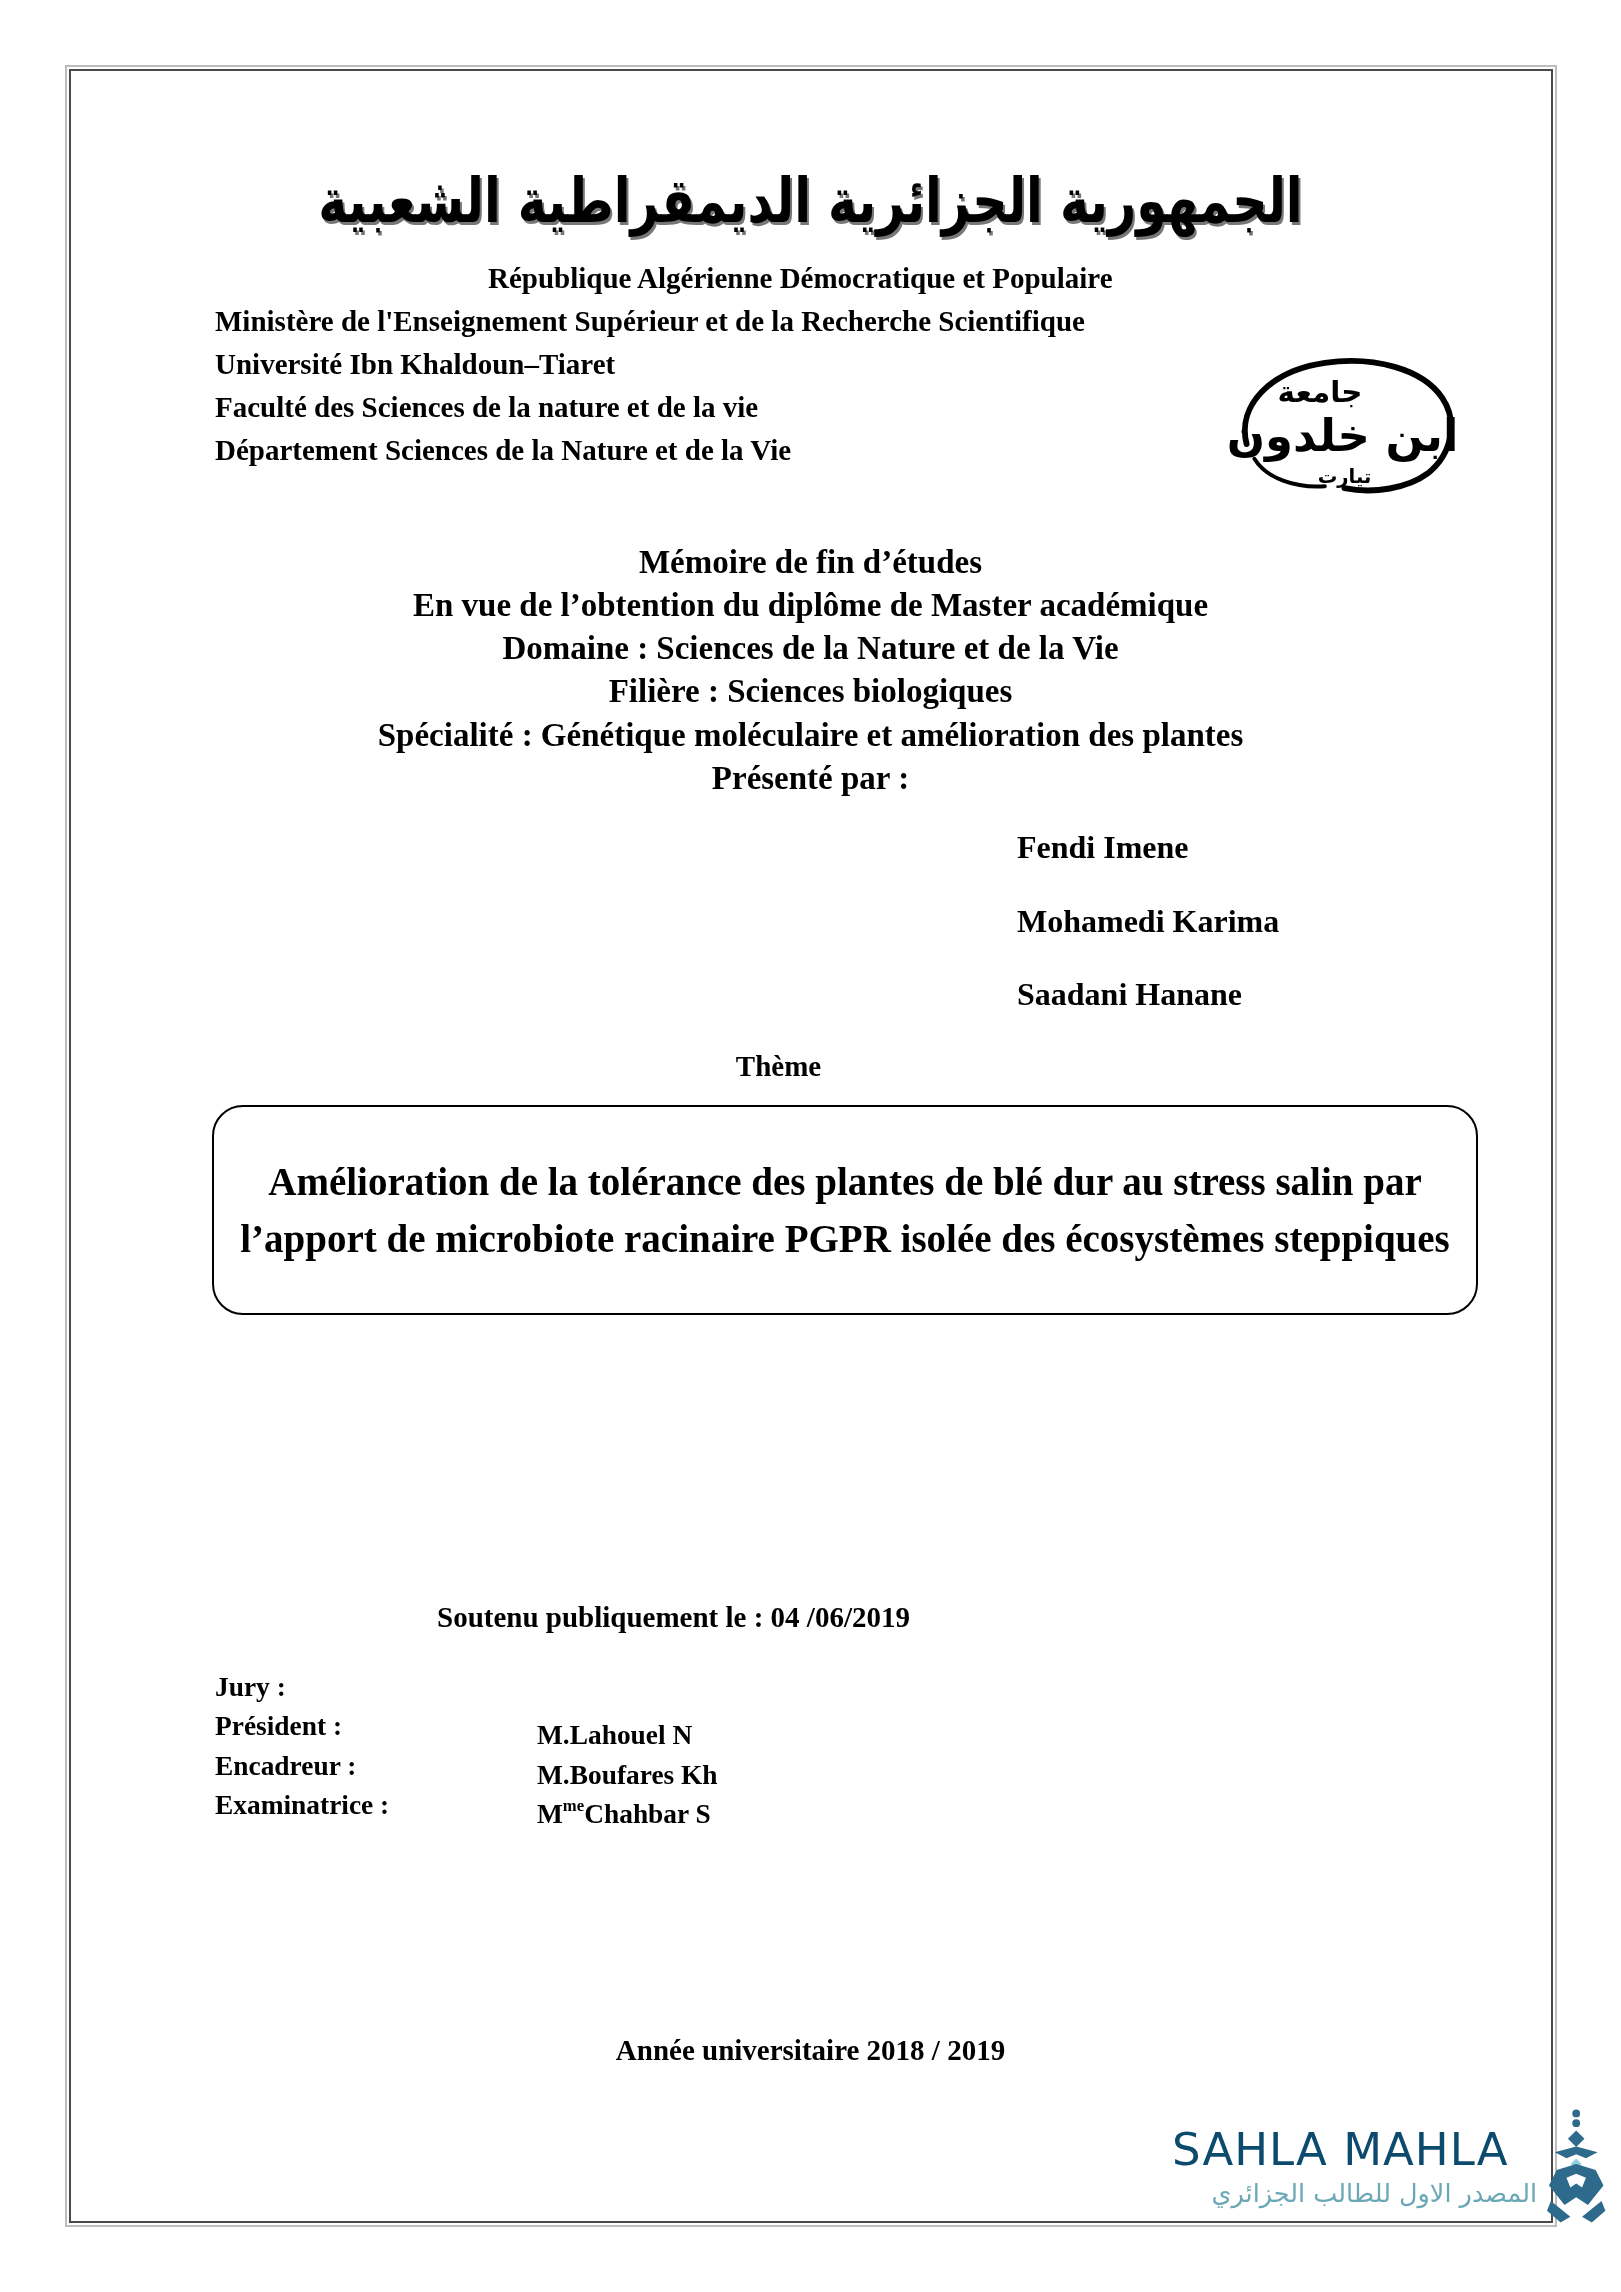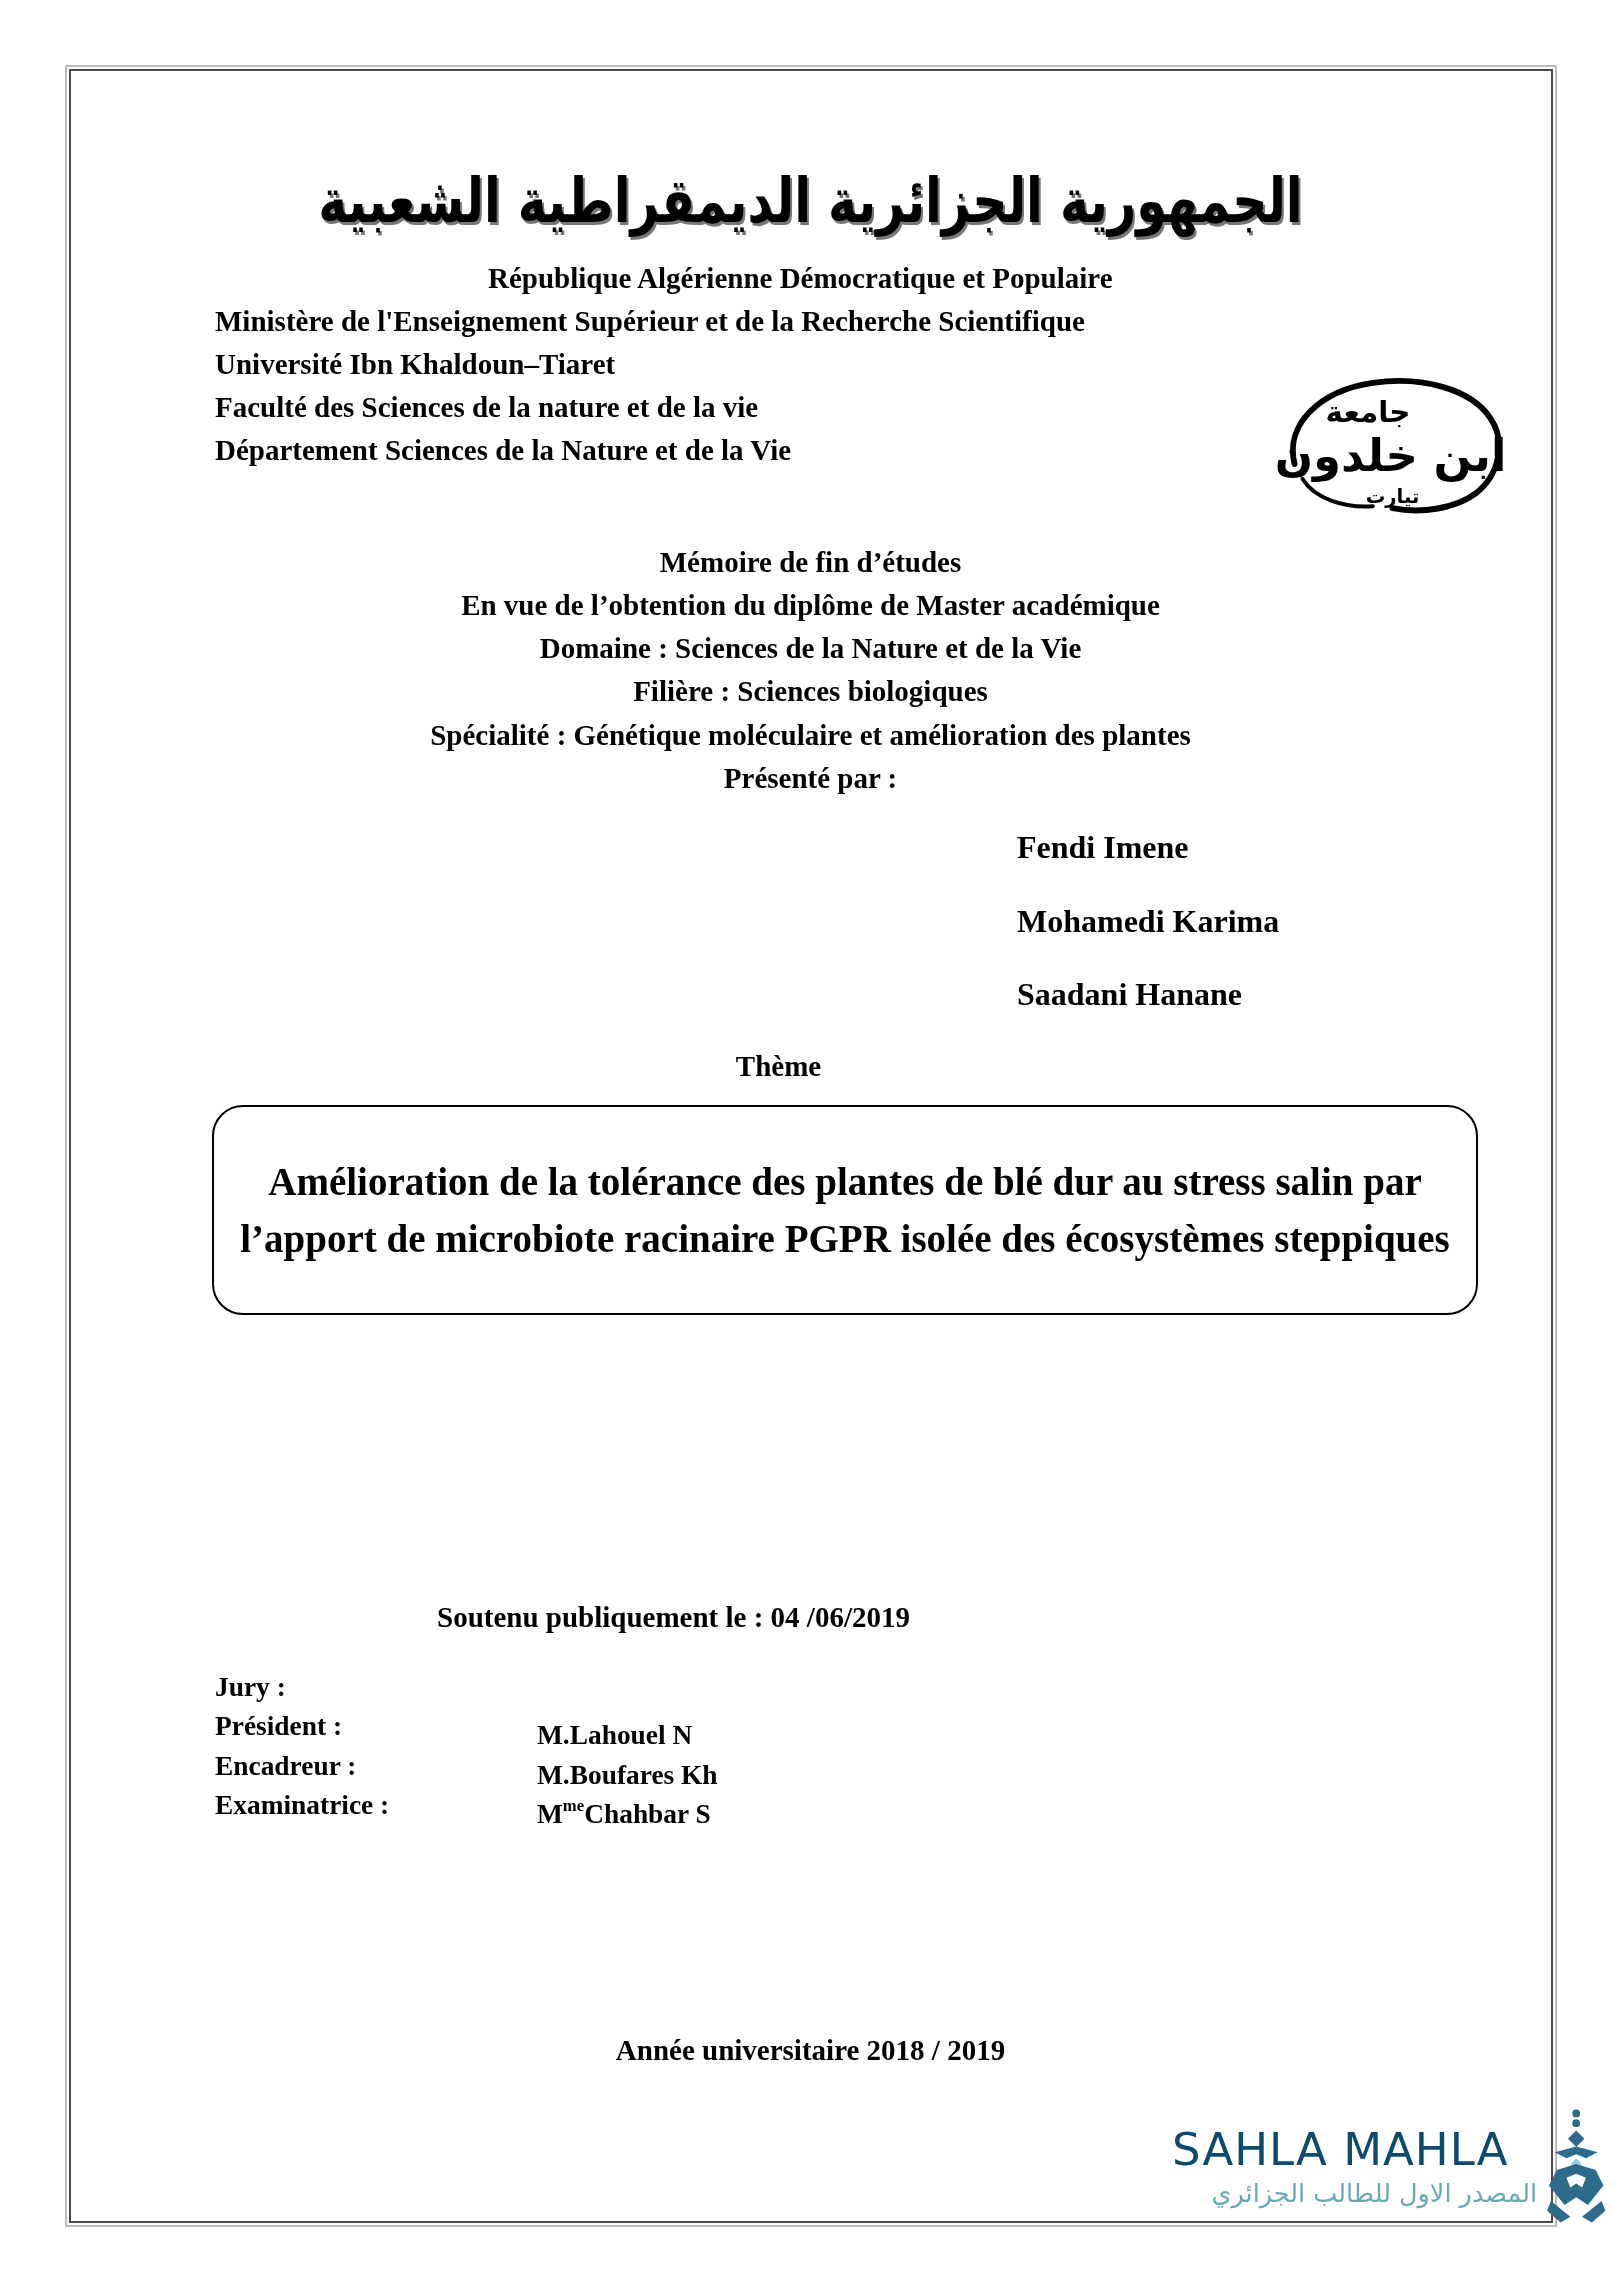--- a/index.html
+++ b/index.html
@@ -43,29 +43,29 @@
       line-height: 43px;
       white-space: nowrap;
     }
     .republique { left: 488px; top: 257px; }
     .ministere  { left: 215px; top: 300px; }
     .universite { left: 215px; top: 343px; }
     .faculte    { left: 215px; top: 386px; }
     .departement{ left: 215px; top: 429px; }
 
     .univ-logo {
-      left: 1227px; top: 371px;
-      width: 233px; height: 147px; margin-left: 48px;
+      left: 1227px; top: 351px;
+      width: 233px; height: 147px;
     }
 
     .center-block {
       left: 0; width: 1621px;
       text-align: center;
       font-weight: bold;
-      font-size: 29px;
+      font-size: 33px;
       line-height: 43px;
     }
     .memoire    { top: 541px; }
     .en-vue     { top: 584px; }
     .domaine    { top: 627px; }
     .filiere    { top: 670px; }
     .specialite { top: 714px; }
     .presente   { top: 757px; }
 
     .student {

